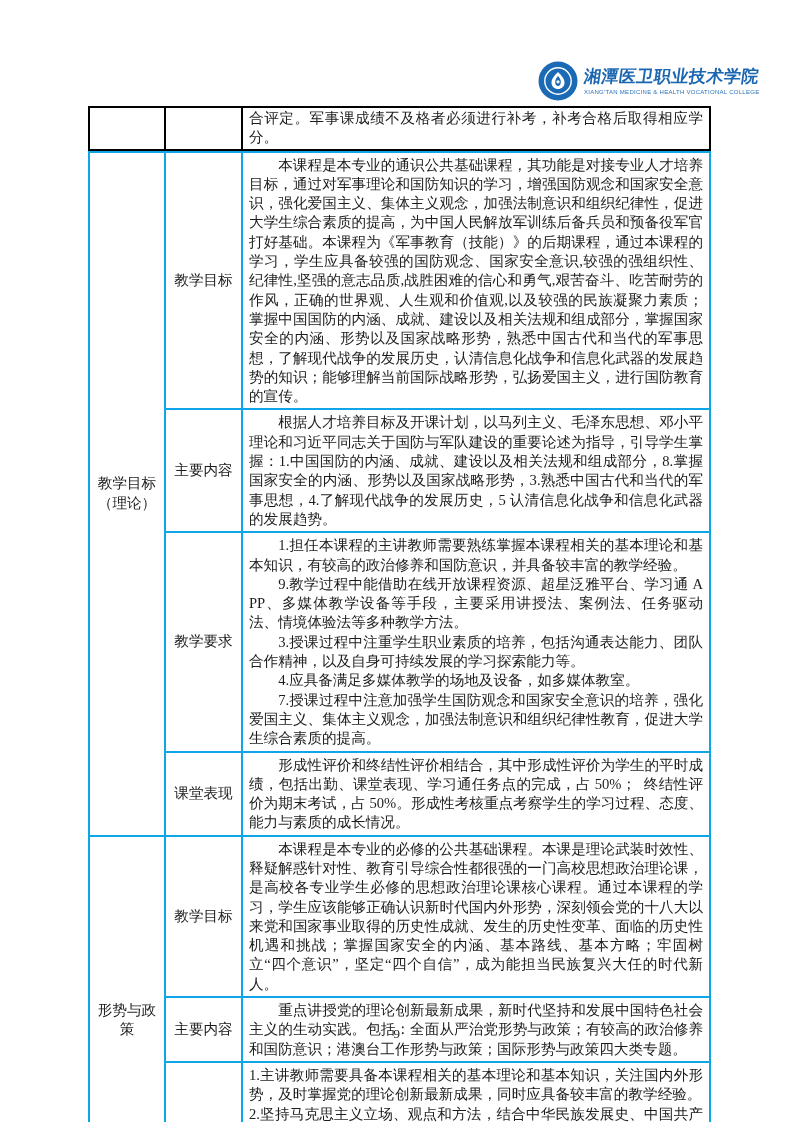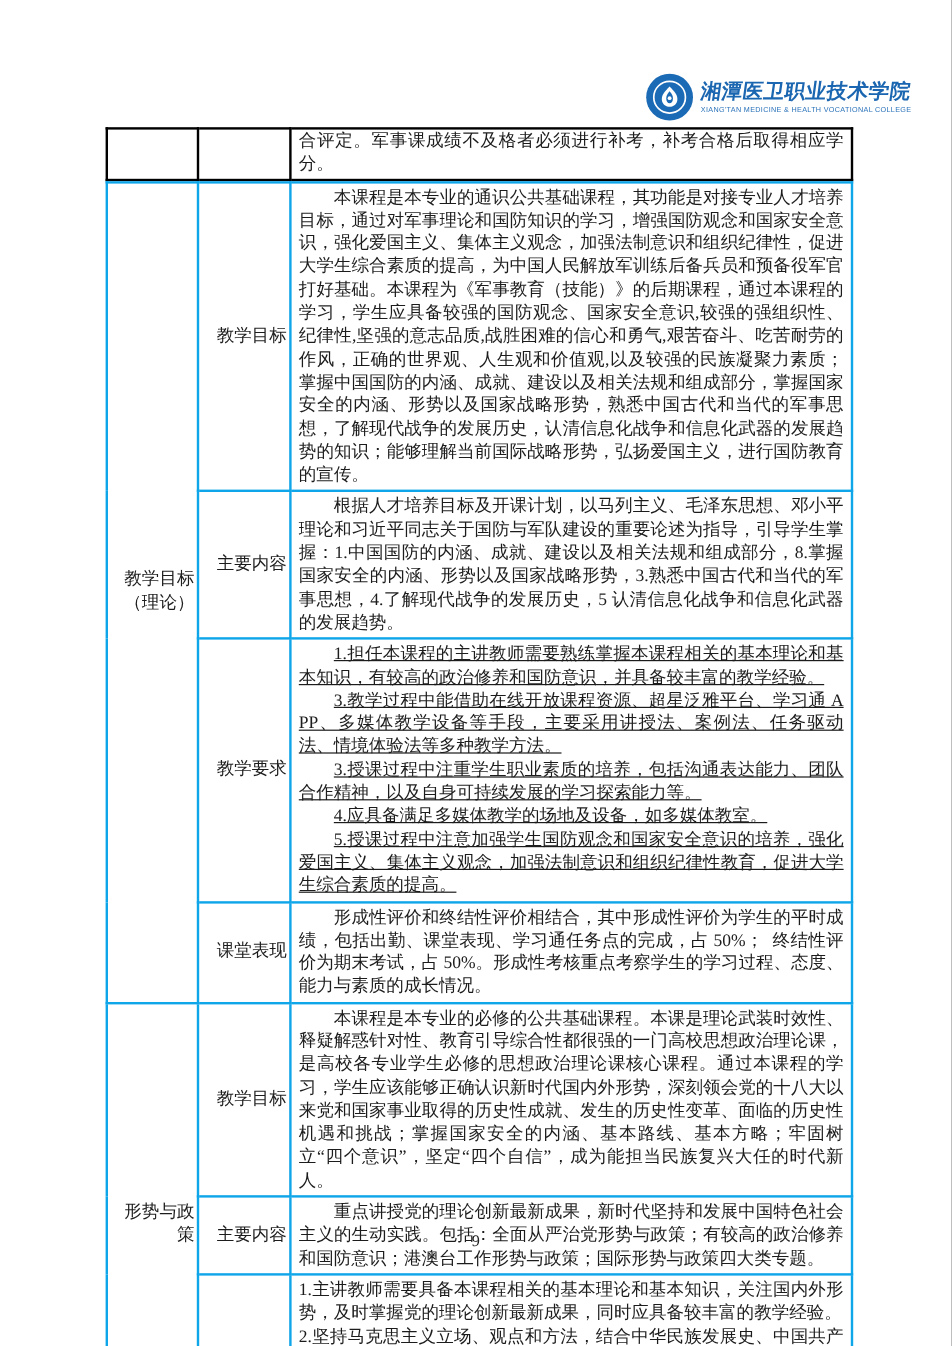--- a/index.html
+++ b/index.html
@@ -37,31 +37,31 @@
   col.c3{width:468px;}
   .carry-table td{border:2px solid #000;}
   .main-table td{border:2px solid #0ea5e9;}
   td{
     padding:2px 6px;
     font-size:14.6px;line-height:19.3px;
     vertical-align:middle;
     word-break:break-all;
   }
   td.course-cell,td.label-cell{
-    text-align:right;vertical-align:middle;white-space:pre-line;
+    text-align:center;vertical-align:middle;white-space:pre-line;
     padding:2px 2px;
   }
   td.content-cell{vertical-align:top;padding:3px 6px 2px 6px;}
   td.carry-cell{height:22px;padding:1px 6px;}
   p.para{margin:0;text-align:justify;}
   p.indent{text-indent:2em;}
   
   .s0r0{height:218px;}
   .s0r1{height:90px;}
-  .s0r2{height:194px;text-decoration:underline;}
+  .s0r2{height:194px;}
   .s0r3{height:68px;}
   .s1r0{height:124px;}
   .s1r1{height:52px;}
   .s1r2{height:101px;}
   .page-number{
     position:absolute;left:0;top:1026px;width:793px;
     text-align:center;font-size:13.5px;color:#222;
   }
 </style>
 </head>
@@ -118,24 +118,24 @@
           <tr>
             <td class="label-cell">主要内容</td>
             <td class="content-cell s0r1">
               <p class="para indent">根据人才培养目标及开课计划，以马列主义、毛泽东思想、邓小平理论和习近平同志关于国防与军队建设的重要论述为指导，引导学生掌握：1.中国国防的内涵、成就、建设以及相关法规和组成部分，8.掌握国家安全的内涵、形势以及国家战略形势，3.熟悉中国古代和当代的军事思想，4.了解现代战争的发展历史，5 认清信息化战争和信息化武器的发展趋势。</p>
             </td>
           </tr>
           <tr>
             <td class="label-cell">教学要求</td>
             <td class="content-cell s0r2">
               <p class="para indent">1.担任本课程的主讲教师需要熟练掌握本课程相关的基本理论和基本知识，有较高的政治修养和国防意识，并具备较丰富的教学经验。</p>
-              <p class="para indent">3.教学过程中能借助在线开放课程资源、超星泛雅平台、学习通 APP、多媒体教学设备等手段，主要采用讲授法、案例法、任务驱动法、情境体验法等多种教学方法。</p>
+              <p class="para indent">9.教学过程中能借助在线开放课程资源、超星泛雅平台、学习通 APP、多媒体教学设备等手段，主要采用讲授法、案例法、任务驱动法、情境体验法等多种教学方法。</p>
               <p class="para indent">3.授课过程中注重学生职业素质的培养，包括沟通表达能力、团队合作精神，以及自身可持续发展的学习探索能力等。</p>
               <p class="para indent">4.应具备满足多媒体教学的场地及设备，如多媒体教室。</p>
-              <p class="para indent">5.授课过程中注意加强学生国防观念和国家安全意识的培养，强化爱国主义、集体主义观念，加强法制意识和组织纪律性教育，促进大学生综合素质的提高。</p>
+              <p class="para indent">7.授课过程中注意加强学生国防观念和国家安全意识的培养，强化爱国主义、集体主义观念，加强法制意识和组织纪律性教育，促进大学生综合素质的提高。</p>
             </td>
           </tr>
           <tr>
             <td class="label-cell">课堂表现</td>
             <td class="content-cell s0r3">
               <p class="para indent">形成性评价和终结性评价相结合，其中形成性评价为学生的平时成绩，包括出勤、课堂表现、学习通任务点的完成，占 50%；&nbsp;&nbsp;终结性评价为期末考试，占 50%。形成性考核重点考察学生的学习过程、态度、能力与素质的成长情况。</p>
             </td>
           </tr>
           <tr>
             <td class="course-cell" rowspan="3">形势与政

